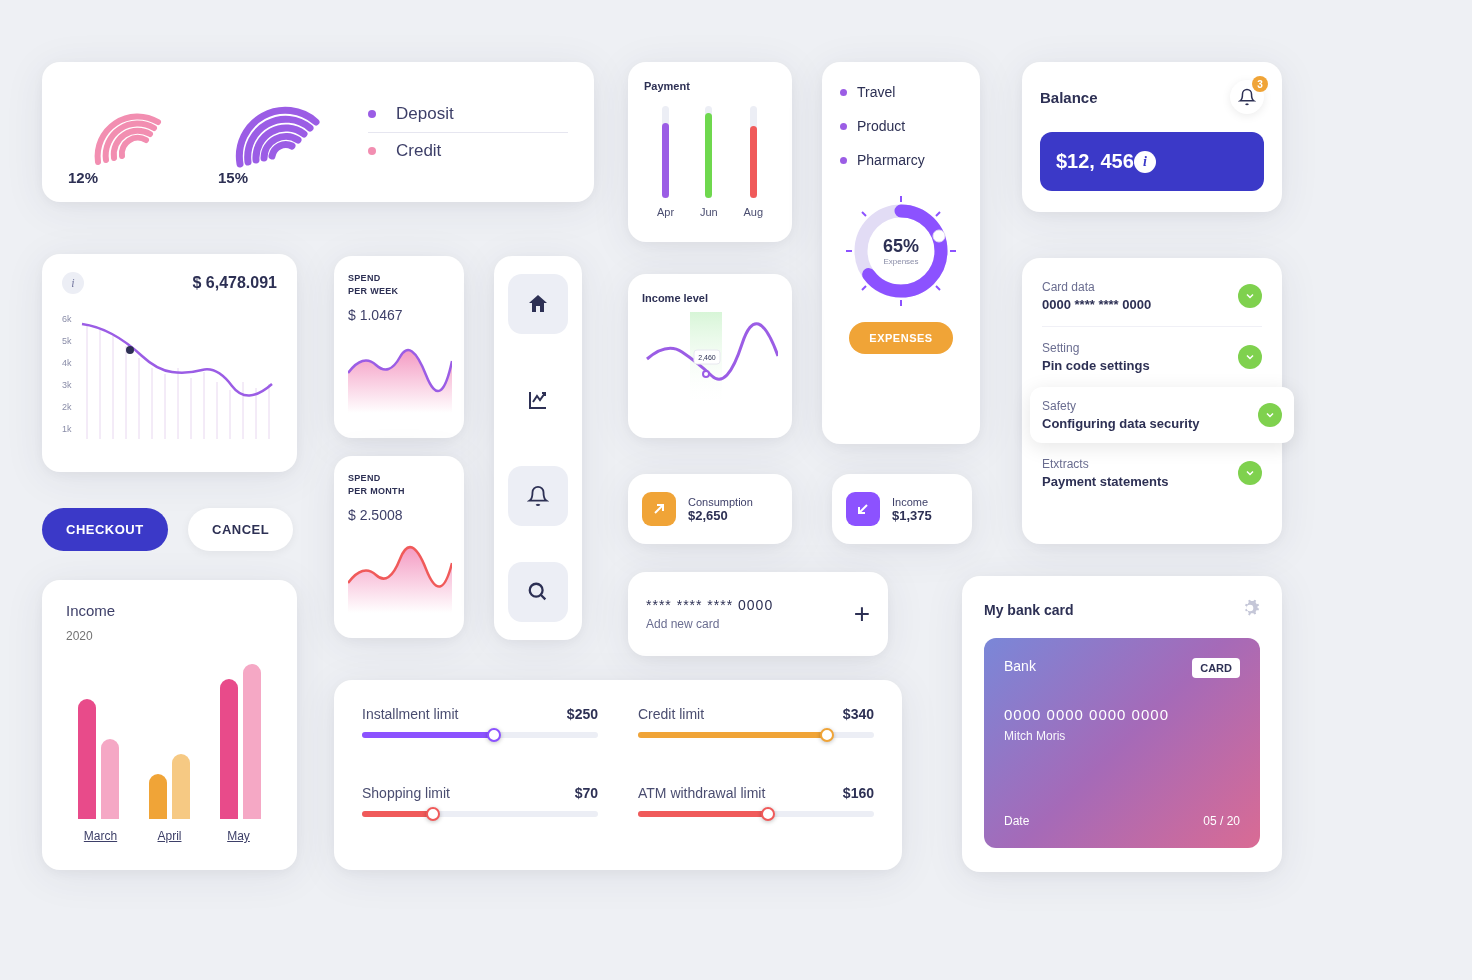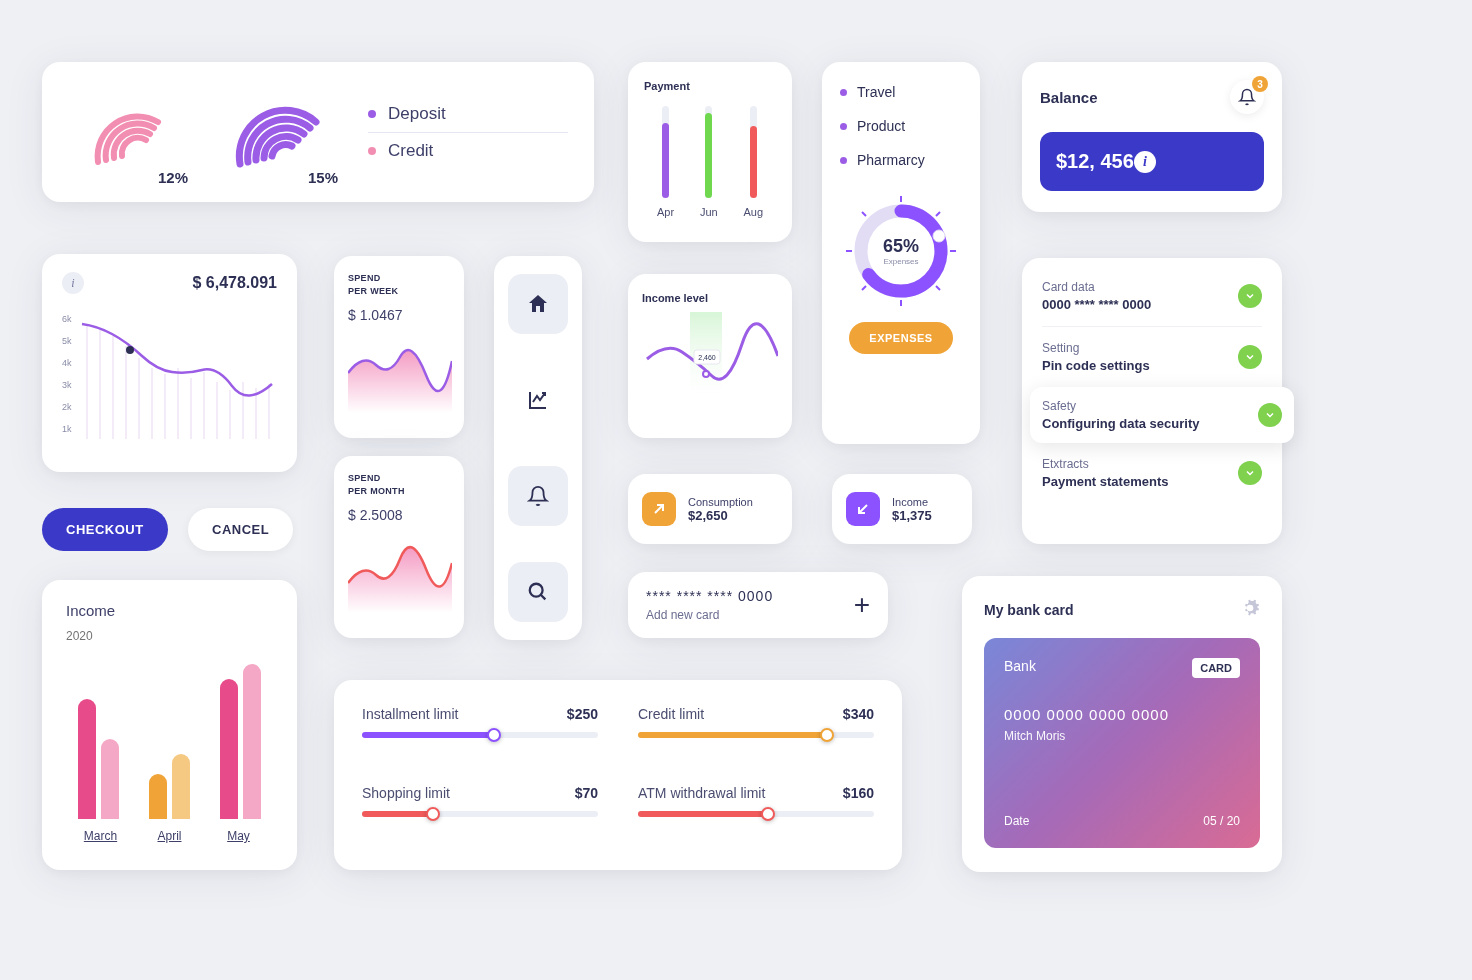--- a/index.html
+++ b/index.html
@@ -1,24 +1,24 @@
 <!DOCTYPE html>
 <html><head>
 <meta charset="utf-8">
 <style>
 * { box-sizing: border-box; margin: 0; padding: 0; }
 body { font-family: -apple-system, BlinkMacSystemFont, 'Segoe UI', Arial, sans-serif; background: #eef0f4; width: 1472px; height: 980px; position: relative; color: #2d3054; }
 .card { background: #fff; border-radius: 18px; box-shadow: 0 6px 40px rgba(50,50,93,0.08), 0 3px 12px rgba(0,0,0,0.04); position: absolute; }
 
 
 .banner { left: 42px; top: 62px; width: 552px; height: 140px; padding: 18px 26px; display: flex; align-items: center; gap: 30px; }
-.arcset { position: relative; width: 120px; height: 100px; text-align: right; text-decoration: underline; }
+.arcset { position: relative; width: 120px; height: 100px; text-align: left; text-decoration: underline; }
 .arcset .pct { position: absolute; bottom: -4px; left: 0; right: 0; font-weight: 700; font-size: 15px; }
 .leg { flex: 1; }
-.leg-row { display: flex; align-items: center; gap: 12px; font-size: 17px; color: #3d3f68; padding: 8px 0; }
+.leg-row { display: flex; align-items: center; gap: 20px; font-size: 17px; color: #3d3f68; padding: 8px 0; }
 .leg-row .dot { width: 8px; height: 8px; border-radius: 50%; }
 .leg hr { border: none; border-top: 1px solid #e6e6f0; }
 
 
 .payment { left: 628px; top: 62px; width: 164px; height: 180px; padding: 18px 16px 10px; }
 .payment .title { font-size: 11px; font-weight: 700; color: #2d3054; }
 .bars { display: flex; justify-content: space-around; margin-top: 14px; }
 .barcol { display: flex; flex-direction: column; align-items: center; gap: 8px; }
 .barcol .track { width: 7px; height: 92px; background: #eceef5; border-radius: 4px; position: relative; }
 .barcol .fill { position: absolute; bottom: 0; left: 0; right: 0; border-radius: 4px; }
@@ -89,21 +89,21 @@
 .incomebars { left: 42px; top: 580px; width: 255px; height: 290px; padding: 22px 24px; }
 .incomebars .t { font-size: 15px; color: #3d3f68; }
 .incomebars .yr { font-size: 12px; color: #737373; margin-top: 10px; }
 .ibars { display: flex; align-items: flex-end; gap: 6px; height: 160px; margin-top: 16px; }
 .ibars .grp { display: flex; align-items: flex-end; gap: 5px; flex: 1; justify-content: center; }
 .ibars .b { width: 18px; border-radius: 10px 10px 0 0; }
 .ilabs { display: flex; margin-top: 10px; font-size: 12px; color: #3d3f68; }
 .ilabs span { flex: 1; text-align: center; text-decoration: underline; }
 
 
-.addcard { left: 628px; top: 572px; width: 260px; height: 66px; padding: 16px 18px; display: flex; justify-content: space-between; align-items: center; }
+.addcard { left: 628px; top: 572px; width: 260px; height: 84px; padding: 16px 18px; display: flex; justify-content: space-between; align-items: center; }
 .addcard .num { font-size: 14px; letter-spacing: 1px; color: #2d3054; }
 .addcard .sub { font-size: 12px; color: #6a6d90; margin-top: 4px; }
 .plus { font-size: 28px; color: #2d3054; }
 
 
 .limits { left: 334px; top: 680px; width: 568px; height: 190px; padding: 26px 28px; display: grid; grid-template-columns: 1fr 1fr; gap: 20px 40px; }
 .limit .row { display: flex; justify-content: space-between; font-size: 14px; margin-bottom: 10px; }
 .limit .row .l { color: #4a4d70; }
 .limit .row .v { font-weight: 700; }
 .limit .slider { height: 6px; background: #eceef5; border-radius: 3px; position: relative; }

